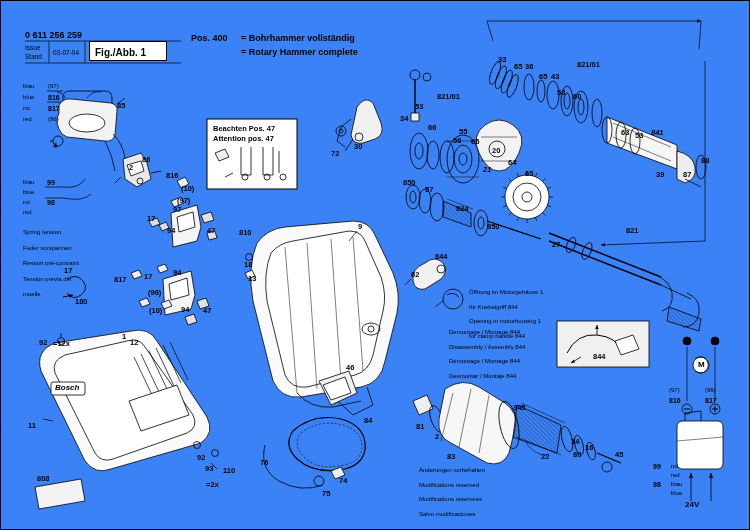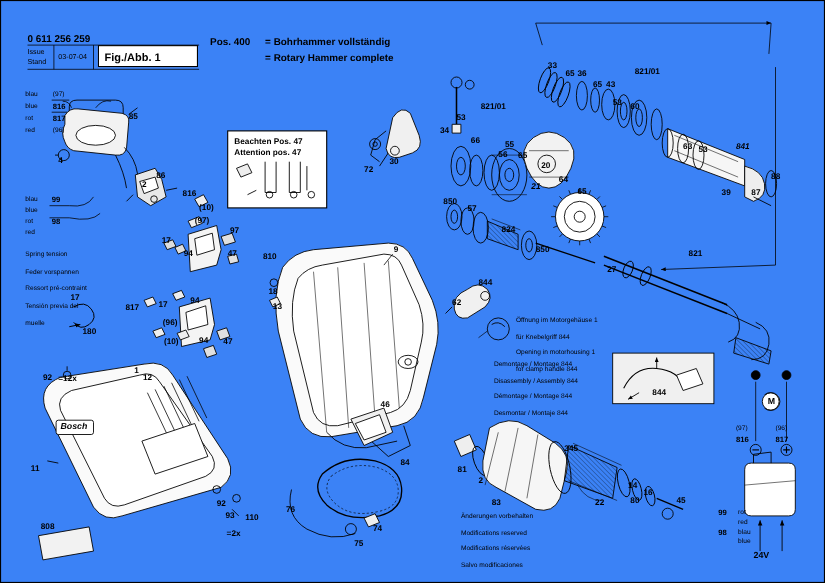--- a/index.html
+++ b/index.html
@@ -27,21 +27,21 @@
 </style>
 </head>
 <body>
 
 <div id="sheet">
 
   <div class="t b" style="left:24px;top:30px;font-size:9px;">0 611 256 259</div>
   <div class="t sm" style="left:24px;top:43px;">Issue</div>
   <div class="t sm" style="left:24px;top:52px;">Stand</div>
   <div class="t sm" style="left:52px;top:48px;">03-07-04</div>
-  <div class="hdrbox" style="left:88px;top:40px;width:91px;height:20px;">
+  <div class="hdrbox" style="left:88px;top:40px;width:78px;height:20px;">
     <div class="t b" style="left:5px;top:5px;font-size:10px;">Fig./Abb. 1</div>
   </div>
   <svg width="750" height="530" style="pointer-events:none;">
 
     <line x1="24" y1="40" x2="180" y2="40" stroke="#000" stroke-width="0.7"></line>
     <line x1="24" y1="62" x2="180" y2="62" stroke="#000" stroke-width="0.7"></line>
     <line x1="48" y1="40" x2="48" y2="62" stroke="#000" stroke-width="0.7"></line>
     <line x1="84" y1="40" x2="84" y2="62" stroke="#000" stroke-width="0.7"></line>
   </svg>
 
@@ -422,21 +422,21 @@
 
   <div id="callout-layer">
       <div class="t b num" style="left: 52px; top: 141px;">4</div>
       <div class="t b num" style="left: 116px; top: 101px;">85</div>
       <div class="t b num" style="left: 141px; top: 155px;">86</div>
       <div class="t b num" style="left: 128px; top: 163px;">2</div>
       <div class="t b num" style="left: 165px; top: 171px;">816</div>
       <div class="t b num" style="left: 180px; top: 184px;">(10)</div>
       <div class="t b num" style="left: 176px; top: 196px;">(97)</div>
       <div class="t b num" style="left: 146px; top: 214px;">17</div>
-      <div class="t b num" style="left: 172px; top: 205px; margin-left: 36px;">97</div>
+      <div class="t b num" style="left: 172px; top: 205px;">97</div>
       <div class="t b num" style="left: 166px; top: 226px;">94</div>
       <div class="t b num" style="left: 206px; top: 226px;">47</div>
       <div class="t b num" style="left: 238px; top: 228px;">810</div>
       <div class="t b num" style="left: 113px; top: 275px;">817</div>
       <div class="t b num" style="left: 143px; top: 272px;">17</div>
       <div class="t b num" style="left: 172px; top: 268px;">94</div>
       <div class="t b num" style="left: 147px; top: 288px;">(96)</div>
       <div class="t b num" style="left: 148px; top: 306px;">(10)</div>
       <div class="t b num" style="left: 180px; top: 305px;">94</div>
       <div class="t b num" style="left: 202px; top: 306px;">47</div>
@@ -482,21 +482,21 @@
       <div class="t b num" style="left: 497px; top: 55px;">33</div>
       <div class="t b num" style="left: 513px; top: 62px;">65</div>
       <div class="t b num" style="left: 524px; top: 62px;">36</div>
       <div class="t b num" style="left: 538px; top: 72px;">65</div>
       <div class="t b num" style="left: 550px; top: 72px;">43</div>
       <div class="t b num" style="left: 556px; top: 88px;">53</div>
       <div class="t b num" style="left: 572px; top: 92px;">60</div>
       <div class="t b num" style="left: 576px; top: 60px;">821/01</div>
       <div class="t b num" style="left: 620px; top: 128px;">63</div>
       <div class="t b num" style="left: 634px; top: 131px;">53</div>
-      <div class="t b num" style="left: 668px; top: 128px; font-style: italic;">841</div>
+      <div class="t b num" style="left: 650px; top: 128px; font-style: italic;">841</div>
       <div class="t b num" style="left: 655px; top: 170px;">39</div>
       <div class="t b num" style="left: 682px; top: 170px;">87</div>
       <div class="t b num" style="left: 700px; top: 156px;">88</div>
       <div class="t b num" style="left: 434px; top: 252px;">844</div>
       <div class="t b num" style="left: 410px; top: 270px;">62</div>
       <div class="t b num" style="left: 415px; top: 422px;">81</div>
       <div class="t b num" style="left: 434px; top: 432px;">2</div>
       <div class="t b num" style="left: 446px; top: 452px;">83</div>
       <div class="t b num" style="left: 512px; top: 403px;">345</div>
       <div class="t b num" style="left: 570px; top: 437px;">14</div>

